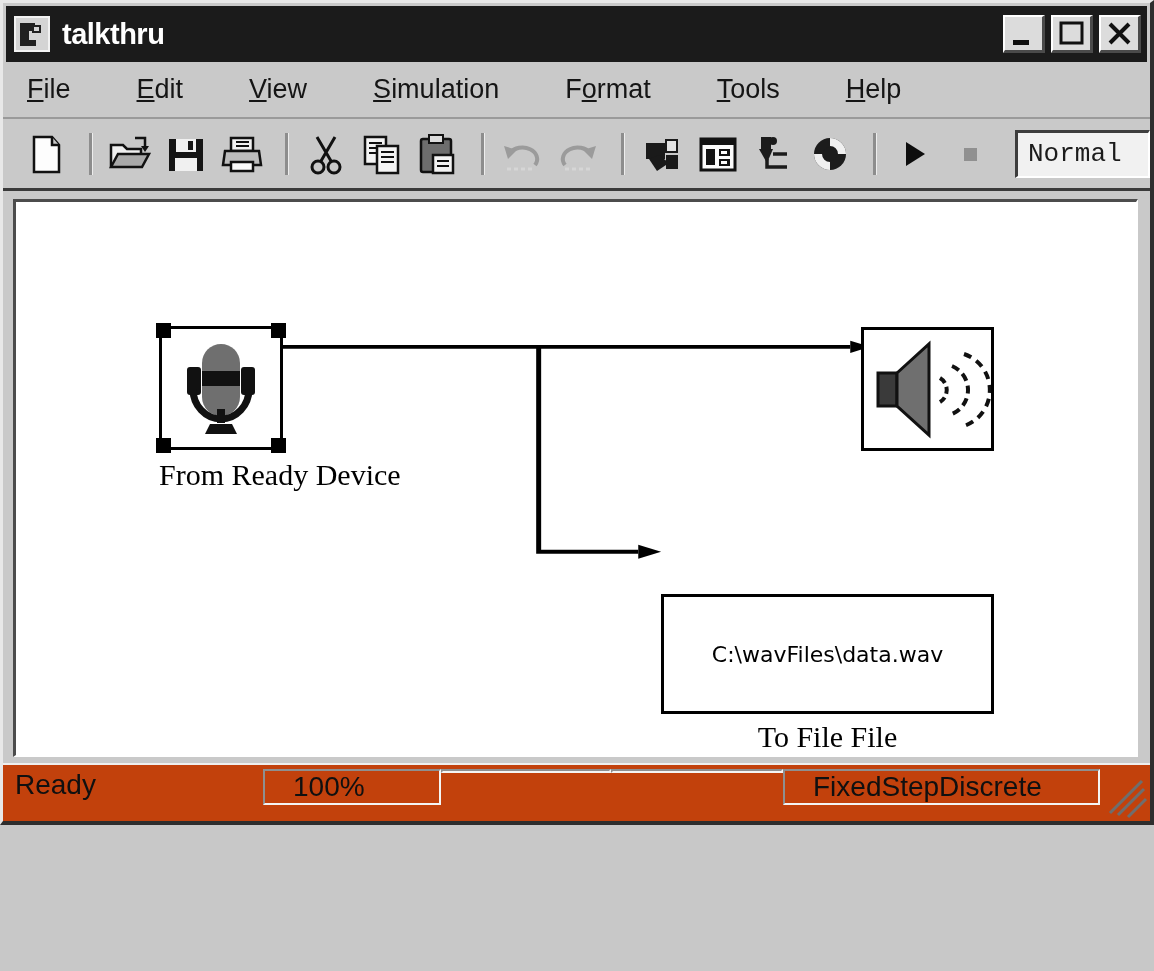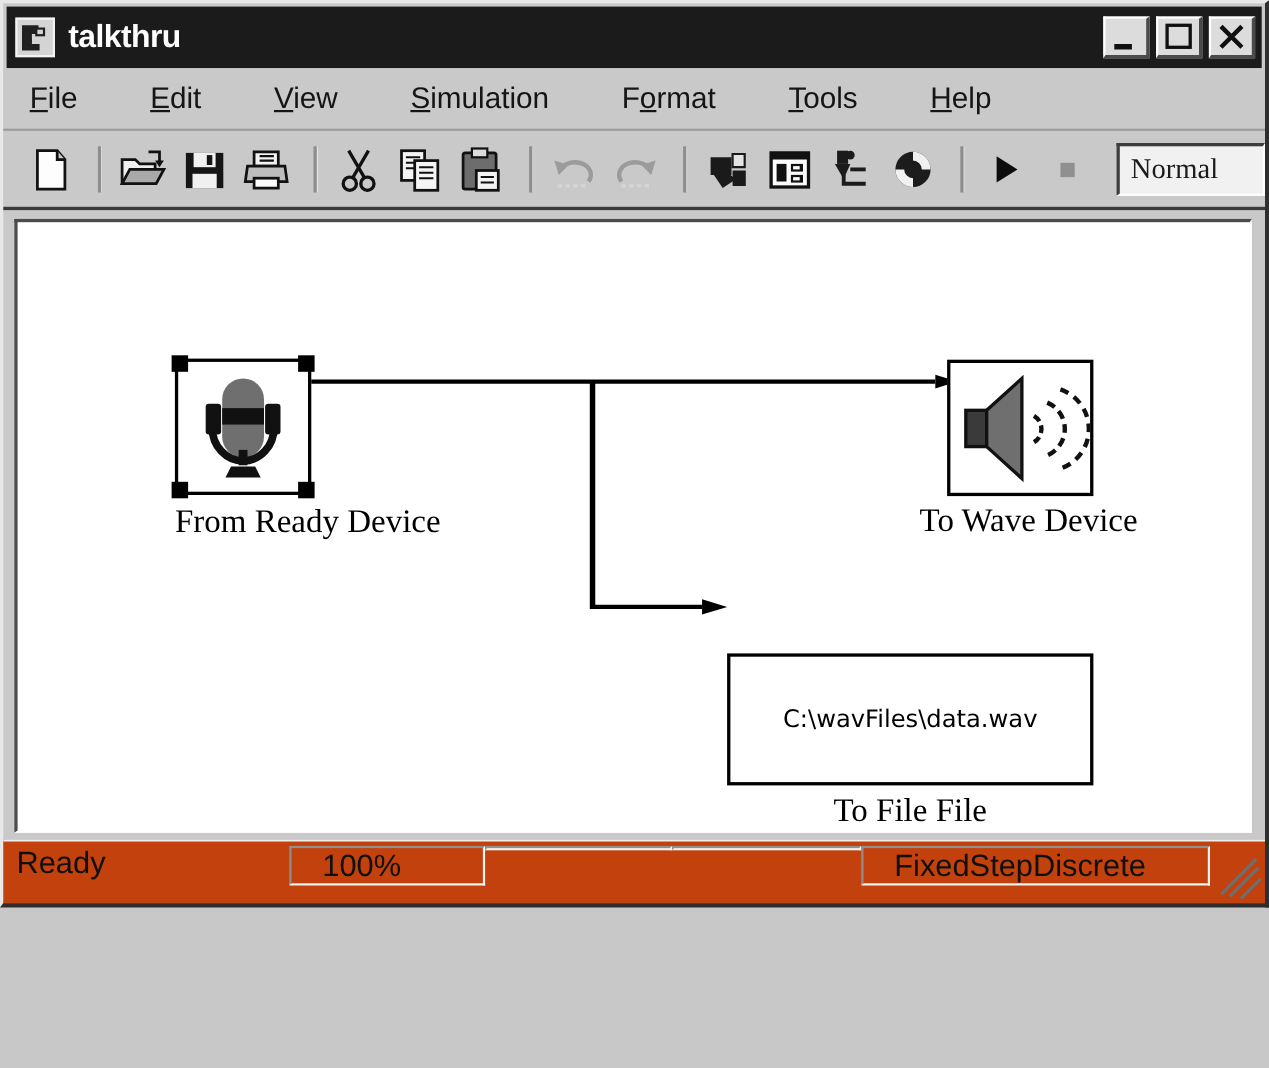--- a/index.html
+++ b/index.html
@@ -148,21 +148,21 @@
     border-left: 3px solid #3d3d3d;
     border-right: 2px solid #ffffff;
     border-bottom: 2px solid #ffffff;
     box-sizing: border-box;
     display: flex;
     align-items: center;
     padding-left: 10px;
     margin-left: 14px;
     font-size: 26px;
     color: #1b1b1b;
-    font-family: Liberation Serif, serif;
+    font-family: Liberation Mono, monospace;
     cursor: default;
   }
 
   
   .canvas-wrap {
     flex: 1;
     margin: 8px 12px 6px 10px;
     border-top: 3px solid #4c4c4c;
     border-left: 3px solid #4c4c4c;
     border-right: 2px solid #ffffff;
@@ -479,21 +479,20 @@
 
         <div class="block" style="left:845px; top:125px; width:133px; height:124px;">
           <svg width="127" height="118" viewBox="0 0 127 118" style="position:absolute;left:0;top:0;">
             <rect x="14" y="43" width="19" height="33" fill="#3a3a3a" stroke="#111" stroke-width="3"></rect>
             <path d="M33 43 L65 14 L65 105 L33 76 Z" fill="#6f6f6f" stroke="#111" stroke-width="3"></path>
             <path d="M76 48 A14 14 0 0 1 76 72" fill="none" stroke="#111" stroke-width="4" stroke-dasharray="7 4"></path>
             <path d="M88 36 A26 26 0 0 1 88 84" fill="none" stroke="#111" stroke-width="4" stroke-dasharray="8 5"></path>
             <path d="M100 24 A38 38 0 0 1 100 96" fill="none" stroke="#111" stroke-width="4" stroke-dasharray="8 6"></path>
           </svg>
         </div>
-        <div class="blk-label" style="left:820px; top:255px; width:185px;">To Wave Device</div>
 
         <div class="block" style="left:645px; top:392px; width:333px; height:120px;">
           <div class="file-text">C:\wavFiles\data.wav</div>
         </div>
         <div class="blk-label" style="left:645px; top:518px; width:333px;">To File File</div>
 
       </div>
     </div>
 
     <div class="statusbar">

